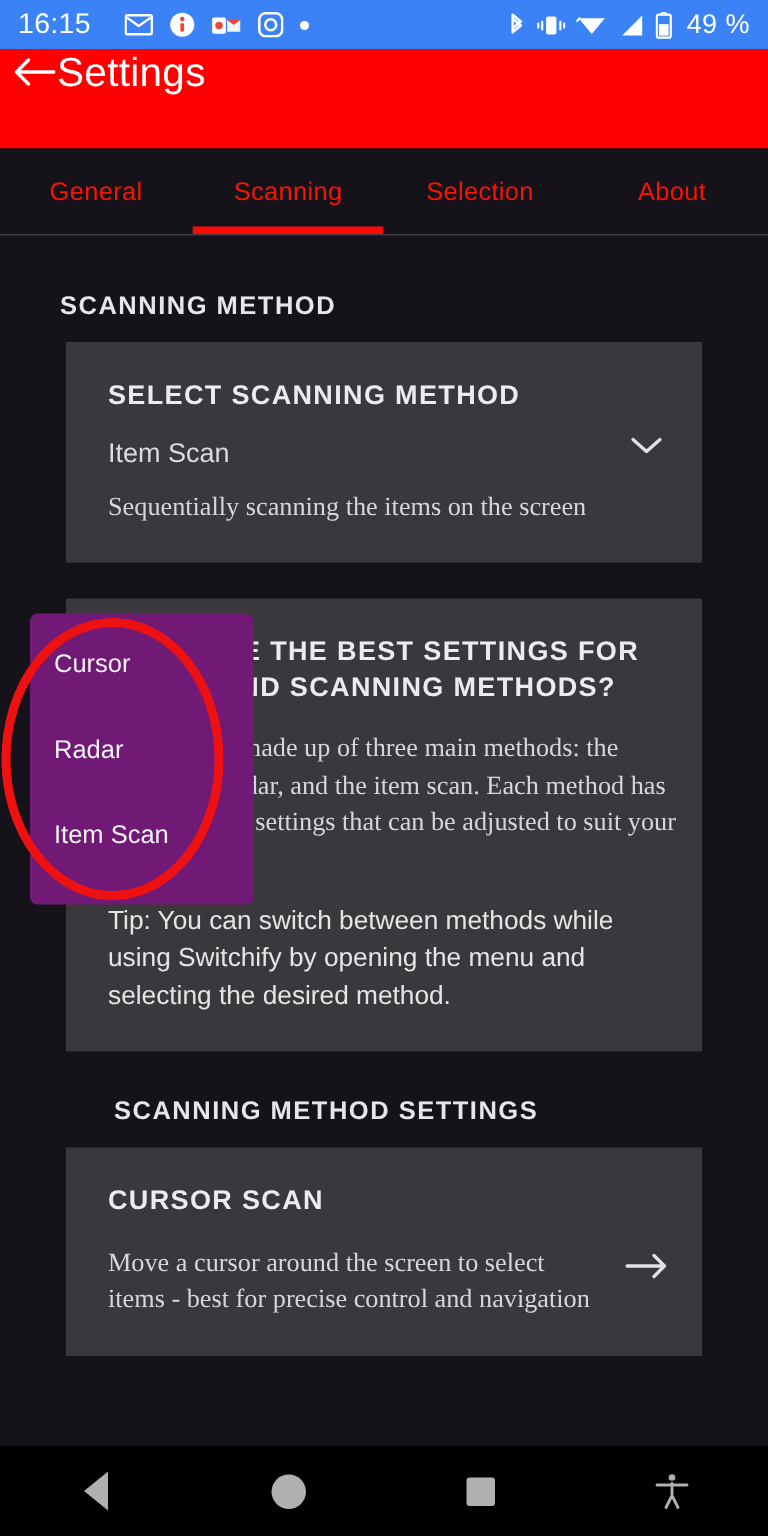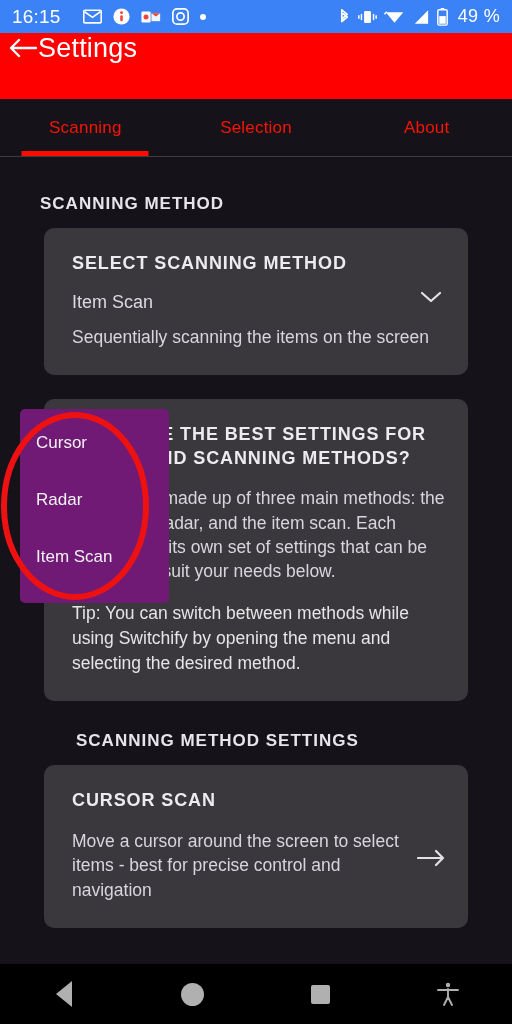--- a/index.html
+++ b/index.html
@@ -66,31 +66,31 @@
 
   
   .content { position:absolute; top:158px; left:0; width:512px; bottom:60px; }
   .section-title {
     color:#e7e5ea; font-size:17px; font-weight:bold;
     letter-spacing:1px; padding:36px 0 14px 40px;
   }
   .card {
     margin:0 44px 0 44px;
     background:#3a383d;
-    border-radius:10px;
+    border-radius:0;
     padding:24px 16px 26px 28px;
     position:relative;
   }
   .card-title {
     color:#ecebef; font-size:18px; font-weight:bold;
     letter-spacing:.9px; margin-bottom:16px;
     line-height:1.32;
   }
   .card-value { color:#ddd9e2; font-size:18px; margin-bottom:12px; }
-  .card-desc { color:#d9d5de; font-size:17.5px; line-height:1.38; }
+  .card-desc { color:#d9d5de; font-size:17.5px; line-height:1.38;font-family:Liberation Serif, serif; }
   .card-para { color:#e5e5e5; font-size:17.5px; line-height:1.42; margin-top:18px; }
   .chev {
     position:absolute; right:24px; top:calc(50% - 4px);
     transform:translateY(-50%);
     width:26px; height:26px;
     display:flex; align-items:center; justify-content:center;
   }
   .arrow-right {
     position:absolute; right:22px; top:57%;
     transform:translateY(-50%);
@@ -206,20 +206,21 @@
   <div class="appbar">
     <span class="back-arrow">
       <svg width="28" height="22" viewBox="0 0 28 22">
           <path d="M27 11H2M10 3L2 11l8 8" fill="none" stroke="#fff" stroke-width="2.3" stroke-linecap="round" stroke-linejoin="round"></path>
         </svg>
     </span>
     <span class="appbar-title">Settings</span>
   </div>
 
   <div class="tabbar">
+    <div class="tab">General</div>
     <div class="tab active">Scanning</div>
     <div class="tab">Selection</div>
     <div class="tab">About</div>
   </div>
 
   <div class="content">
 
     <div class="section-title">SCANNING METHOD</div>
 
     <div class="card">

